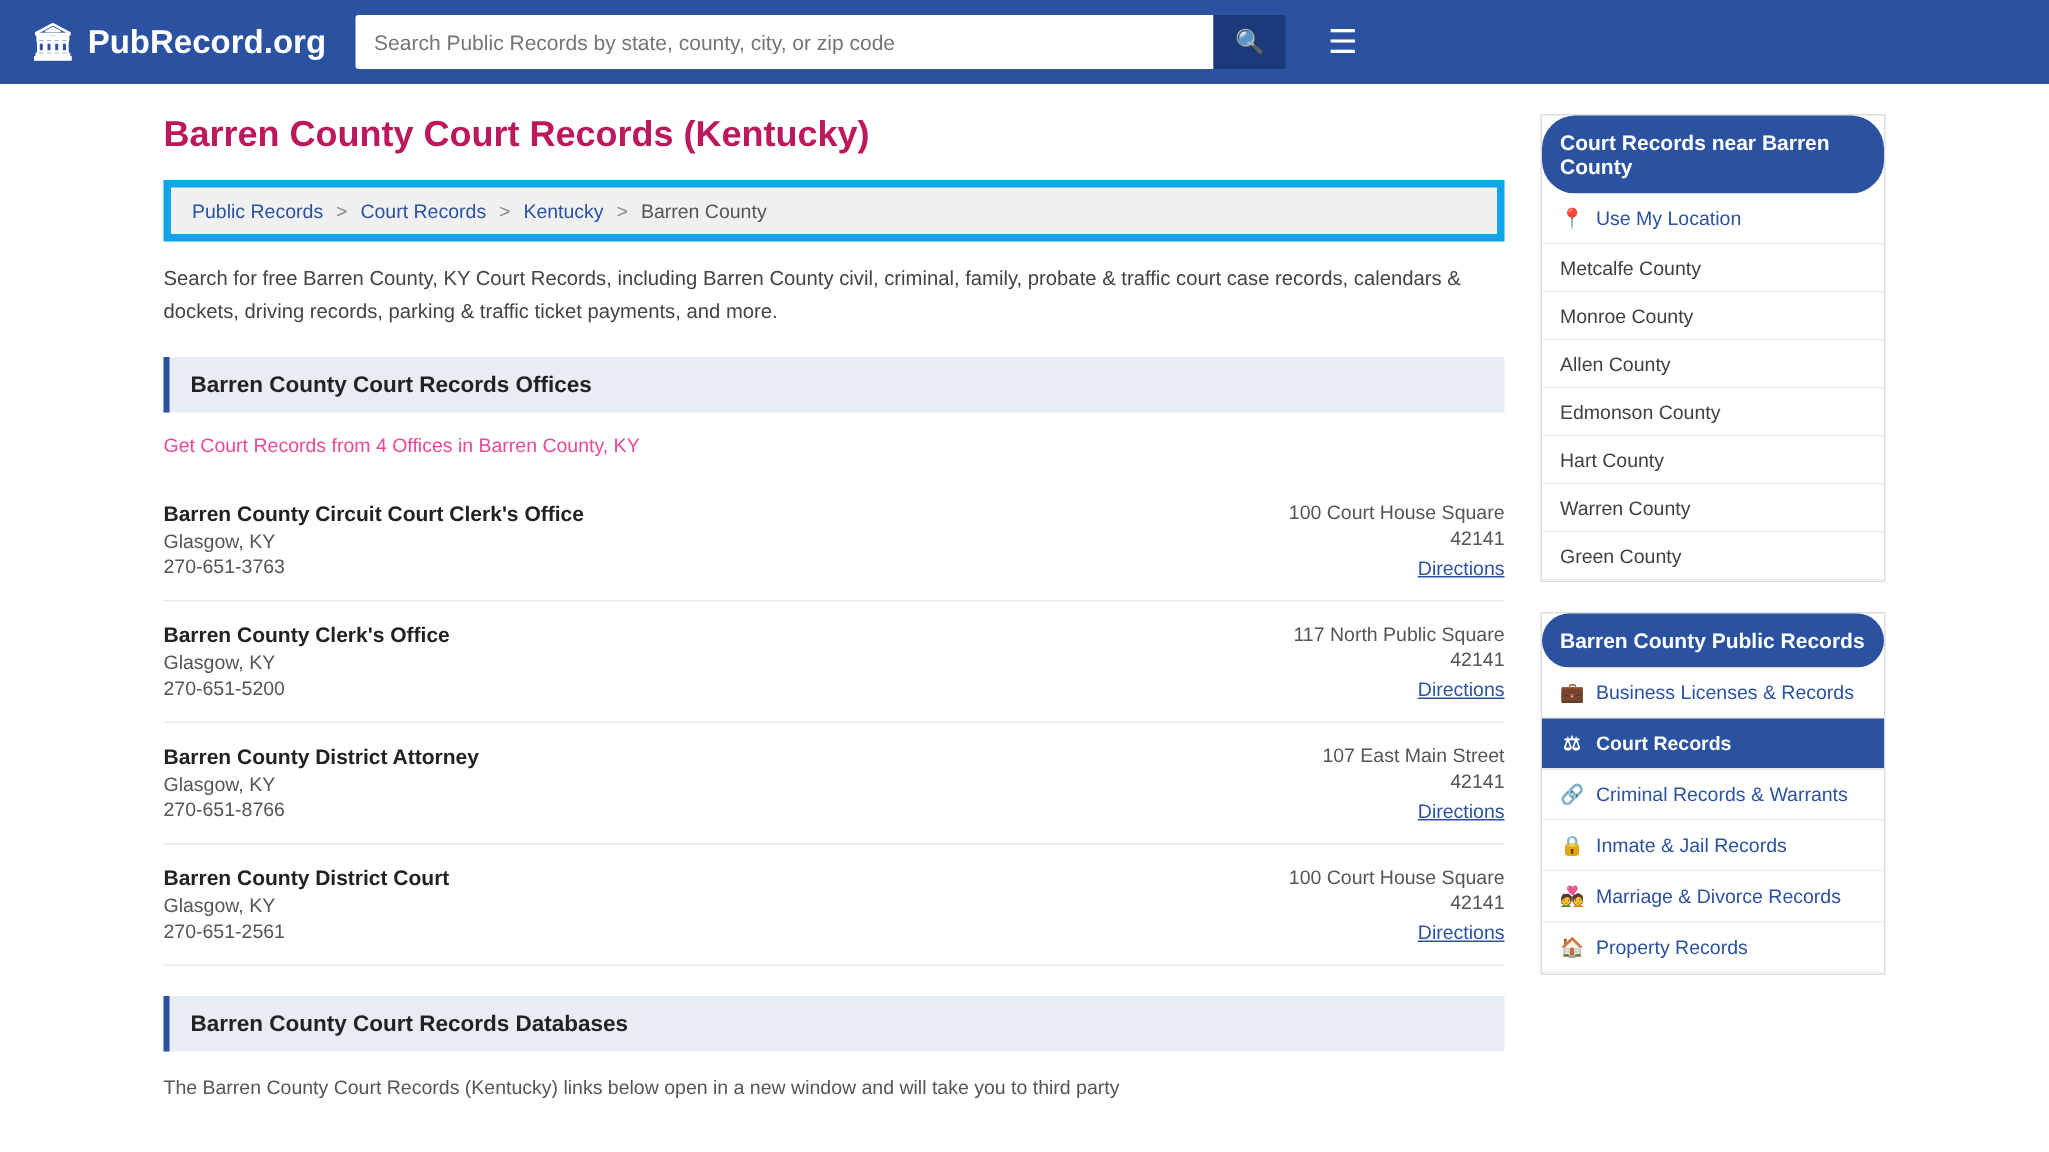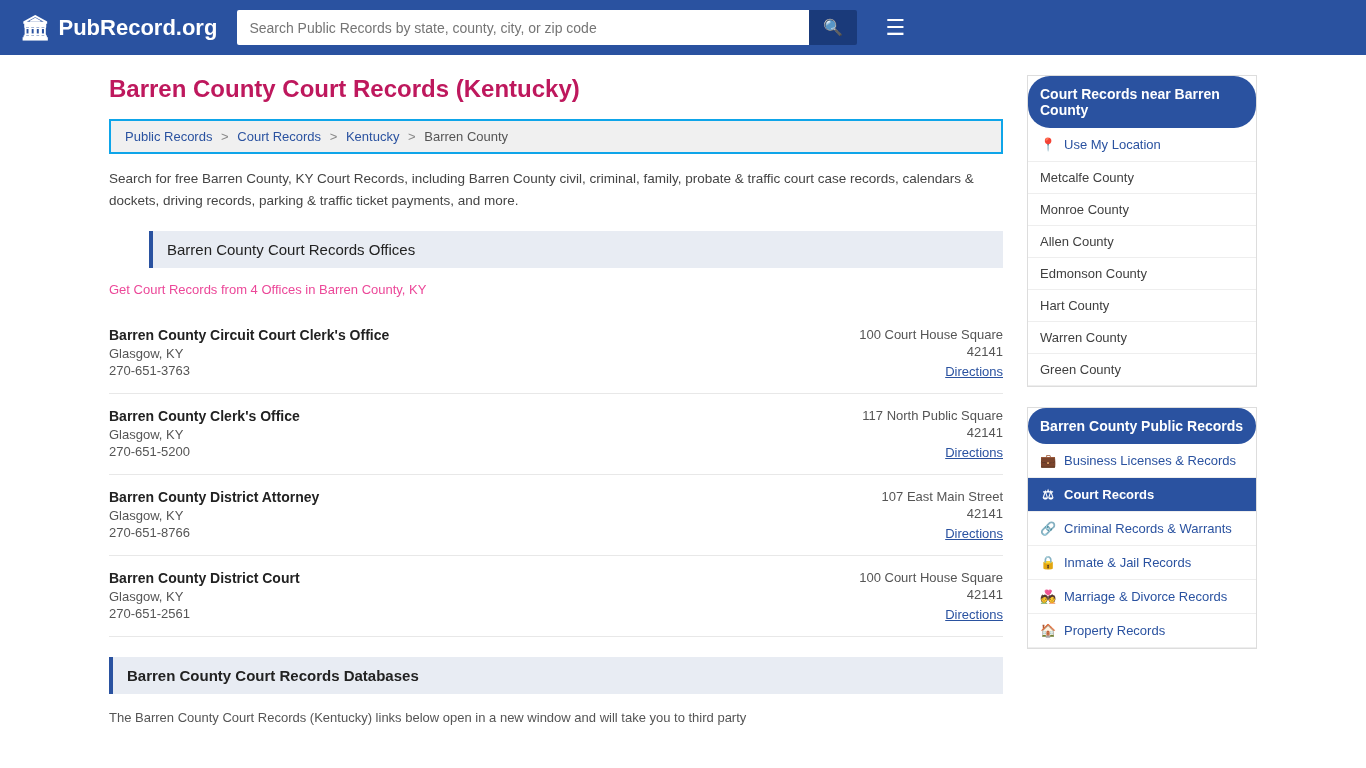--- a/index.html
+++ b/index.html
@@ -77,21 +77,21 @@
       color: #be185d;
       margin-bottom: 16px;
     }
 
     #breadcrumb {
       background: #f0f0f0;
       padding: 8px 14px;
       font-size: 13px;
       color: #555;
       margin-bottom: 14px;
-      border: 2px solid #0ea5e9;
+      border: 5px solid #0ea5e9;
     }
     #breadcrumb a, #breadcrumb span {
       color: #2a52a0;
       text-decoration: none;
     }
     #breadcrumb .sep {
       color: #888;
       margin: 0 5px;
     }
     #breadcrumb .current {
@@ -102,25 +102,24 @@
       font-size: 13.5px;
       color: #444;
       line-height: 1.6;
       margin-bottom: 20px;
     }
 
     .section-header {
       background: #e8ecf3;
       padding: 10px 14px;
       font-size: 15px;
-      font-weight: normal;
+      font-weight: bold;
       color: #222;
       border-left: 4px solid #2a52a0;
       margin-bottom: 14px;
-      margin-left: 40px;
     }
 
     .section-subtext {
       font-size: 13px;
       color: #ec4899;
       margin-bottom: 16px;
     }
 
     .office-entry {
       display: flex;

